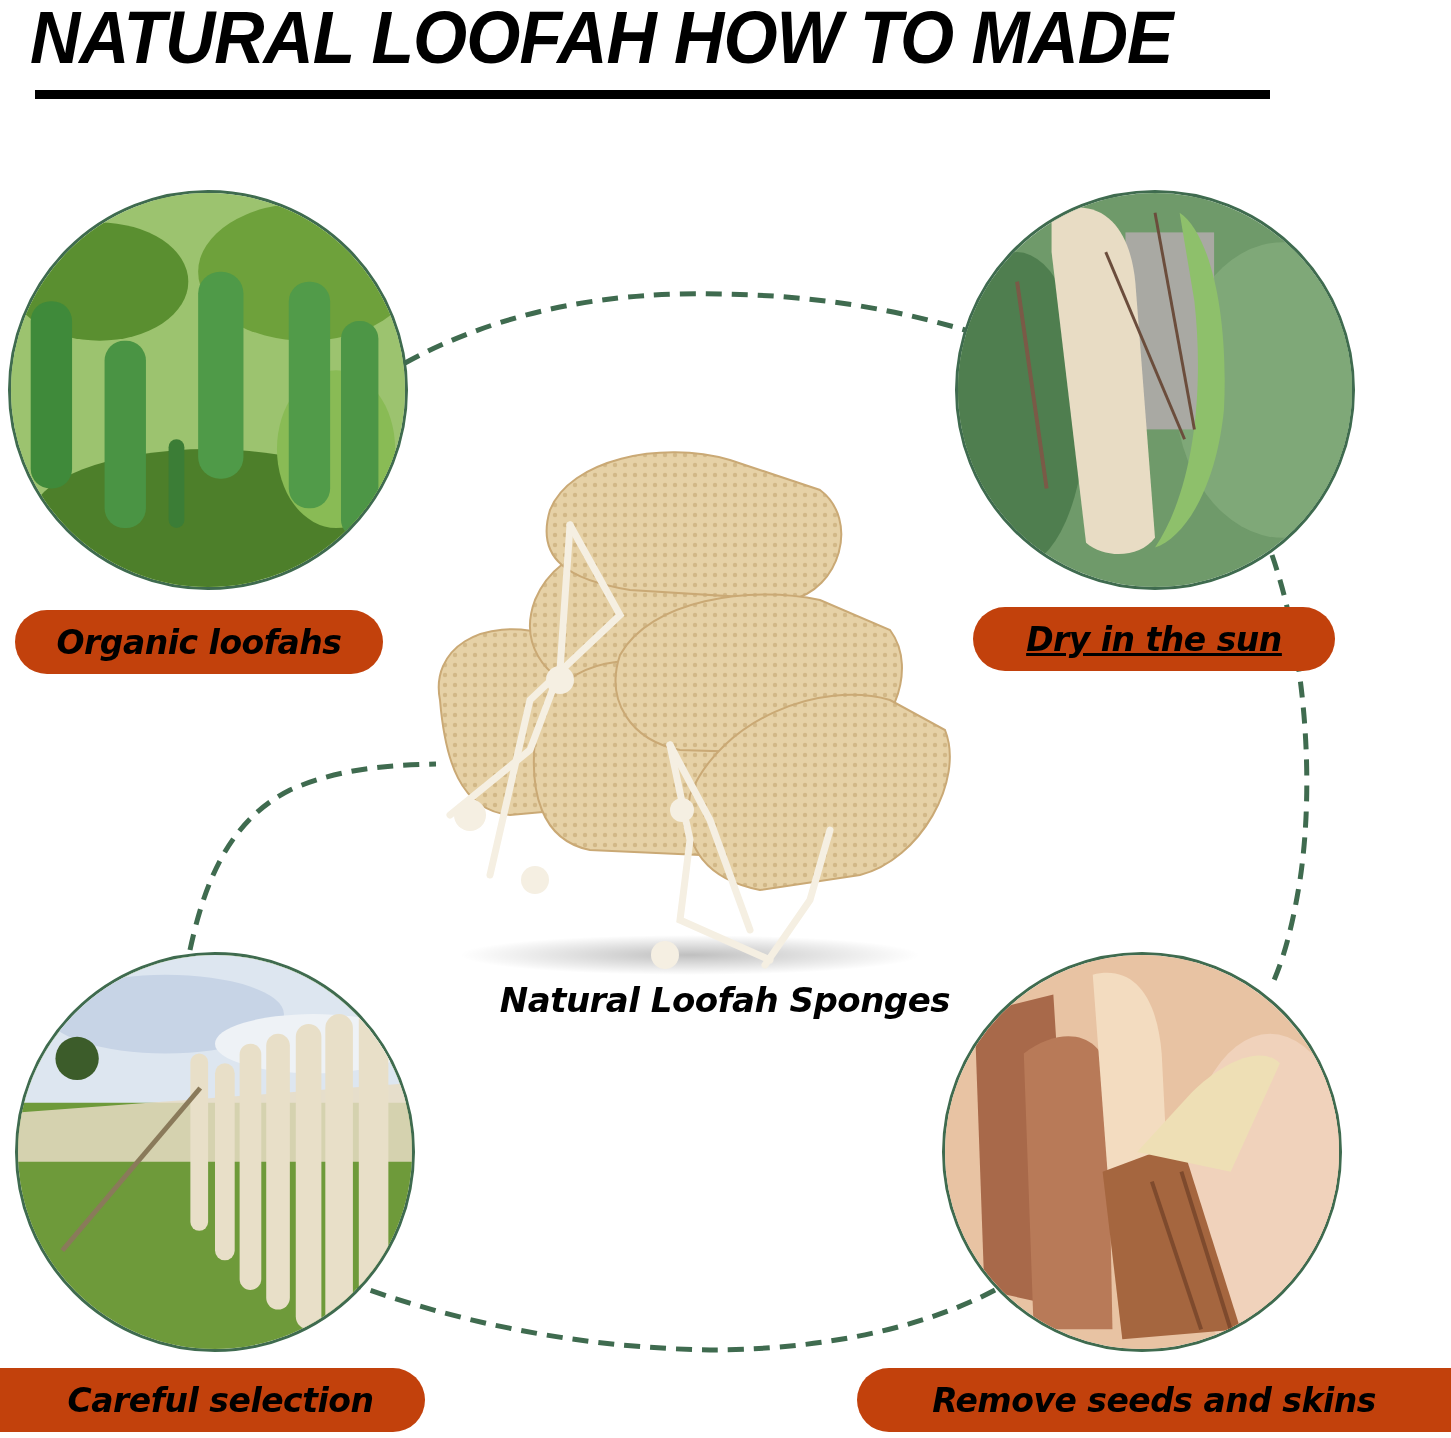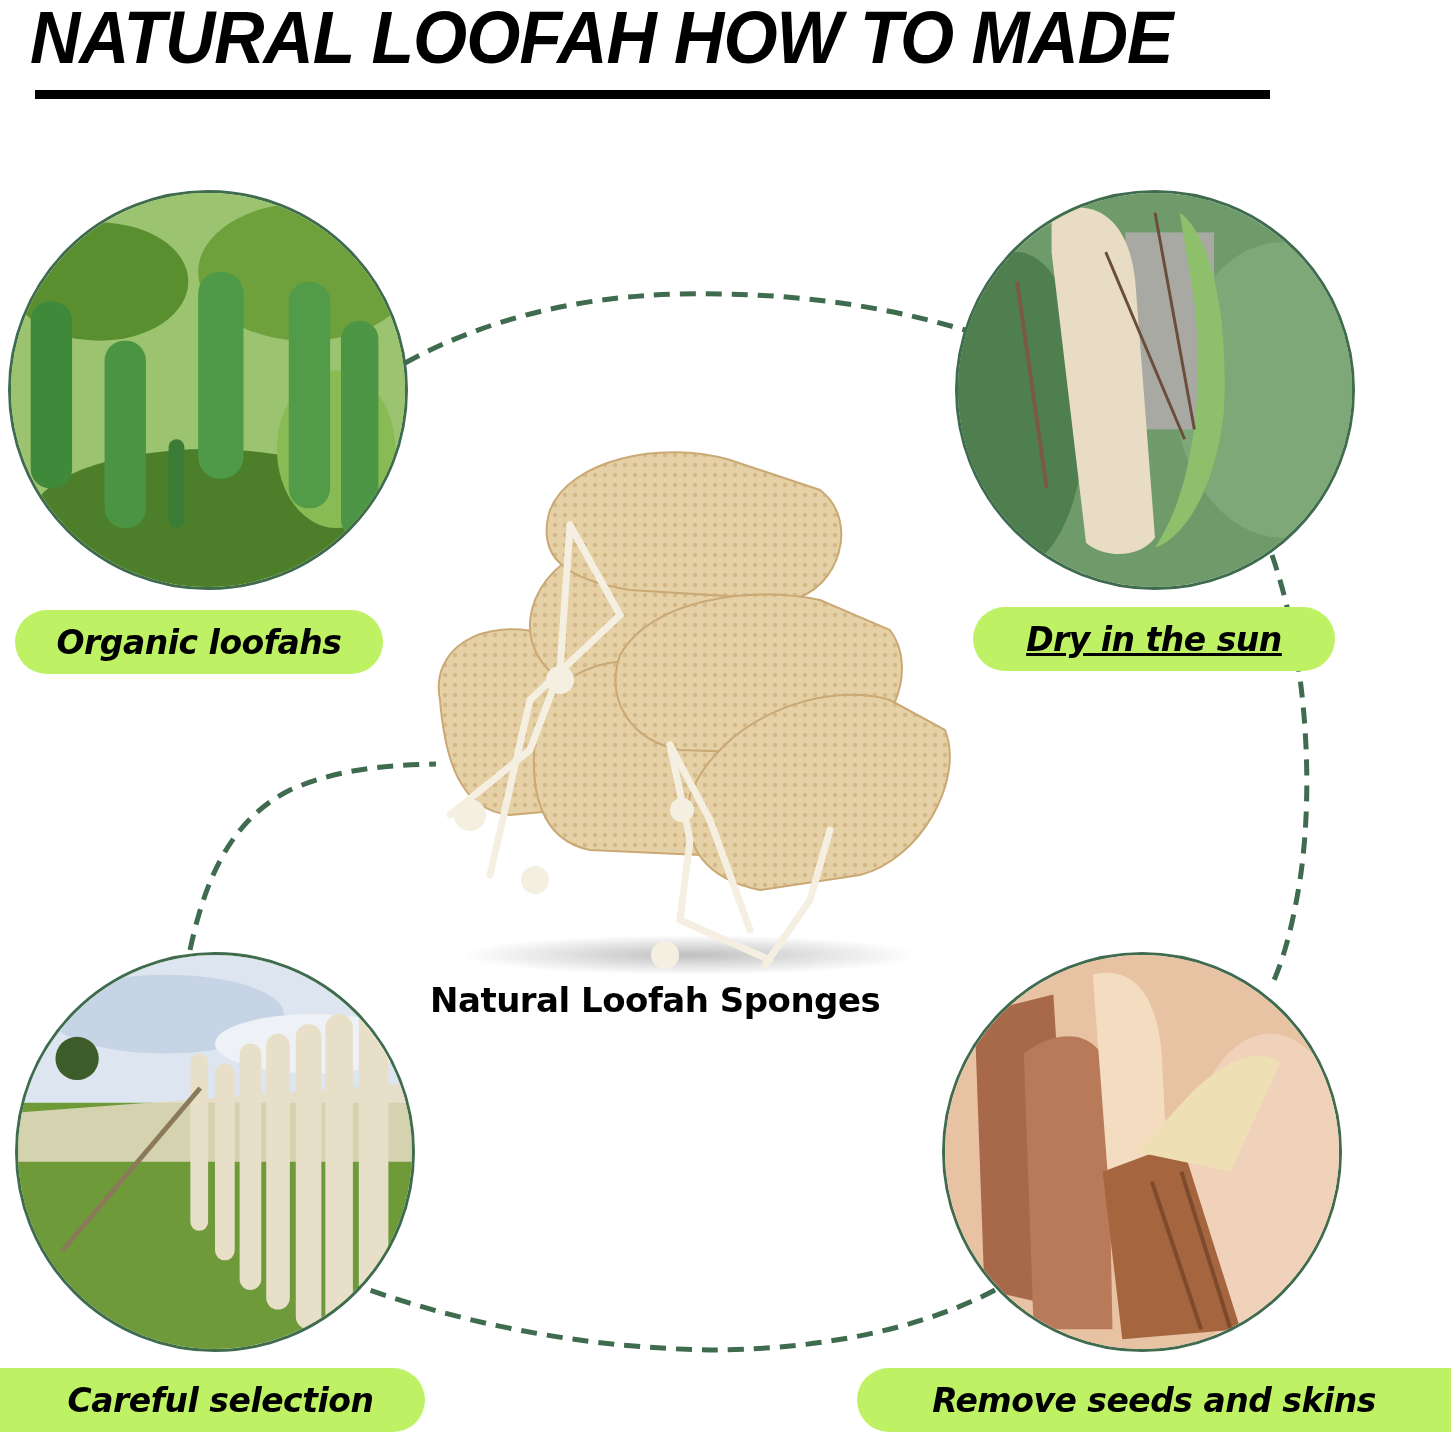--- a/index.html
+++ b/index.html
@@ -17,33 +17,33 @@
 
     .connector { position: absolute; left: 0; top: 0; width: 1451px; height: 1438px; pointer-events: none; }
 
     .photo {
       position: absolute; border-radius: 50%; border: 3px solid #3f6b4f;
       overflow: hidden; box-sizing: border-box;
     }
     .photo svg { width: 100%; height: 100%; display: block; }
 
     .pill {
-      position: absolute; background: #bef264; border-radius: 34px;
+      position: absolute; background: #c2410c; border-radius: 34px;
       display: flex; align-items: center; justify-content: center;
       box-sizing: border-box;
     }
     .pill span {
       font-family: "DejaVu Sans", sans-serif; font-weight: bold; font-style: italic;
       font-size: 33px; color: #000; letter-spacing: -0.5px; white-space: nowrap;
     }
 
     .product { position: absolute; left: 420px; top: 400px; width: 540px; height: 580px; }
     .product-caption {
-      position: absolute; left: 430px; top: 980px; width: 520px; text-align: left;
-      font-family: "DejaVu Sans", sans-serif; font-weight: bold; 
+      position: absolute; left: 430px; top: 980px; width: 520px; text-align: right;
+      font-family: "DejaVu Sans", sans-serif; font-weight: bold; font-style: italic;
       font-size: 34px; color: #000; letter-spacing: -0.5px; white-space: nowrap;
     }
   </style>
 </head>
 <body>
 
 <div class="title">NATURAL LOOFAH HOW TO MADE</div>
 <div class="title-rule"></div>
 
 <svg class="connector" viewBox="0 0 1451 1438">

